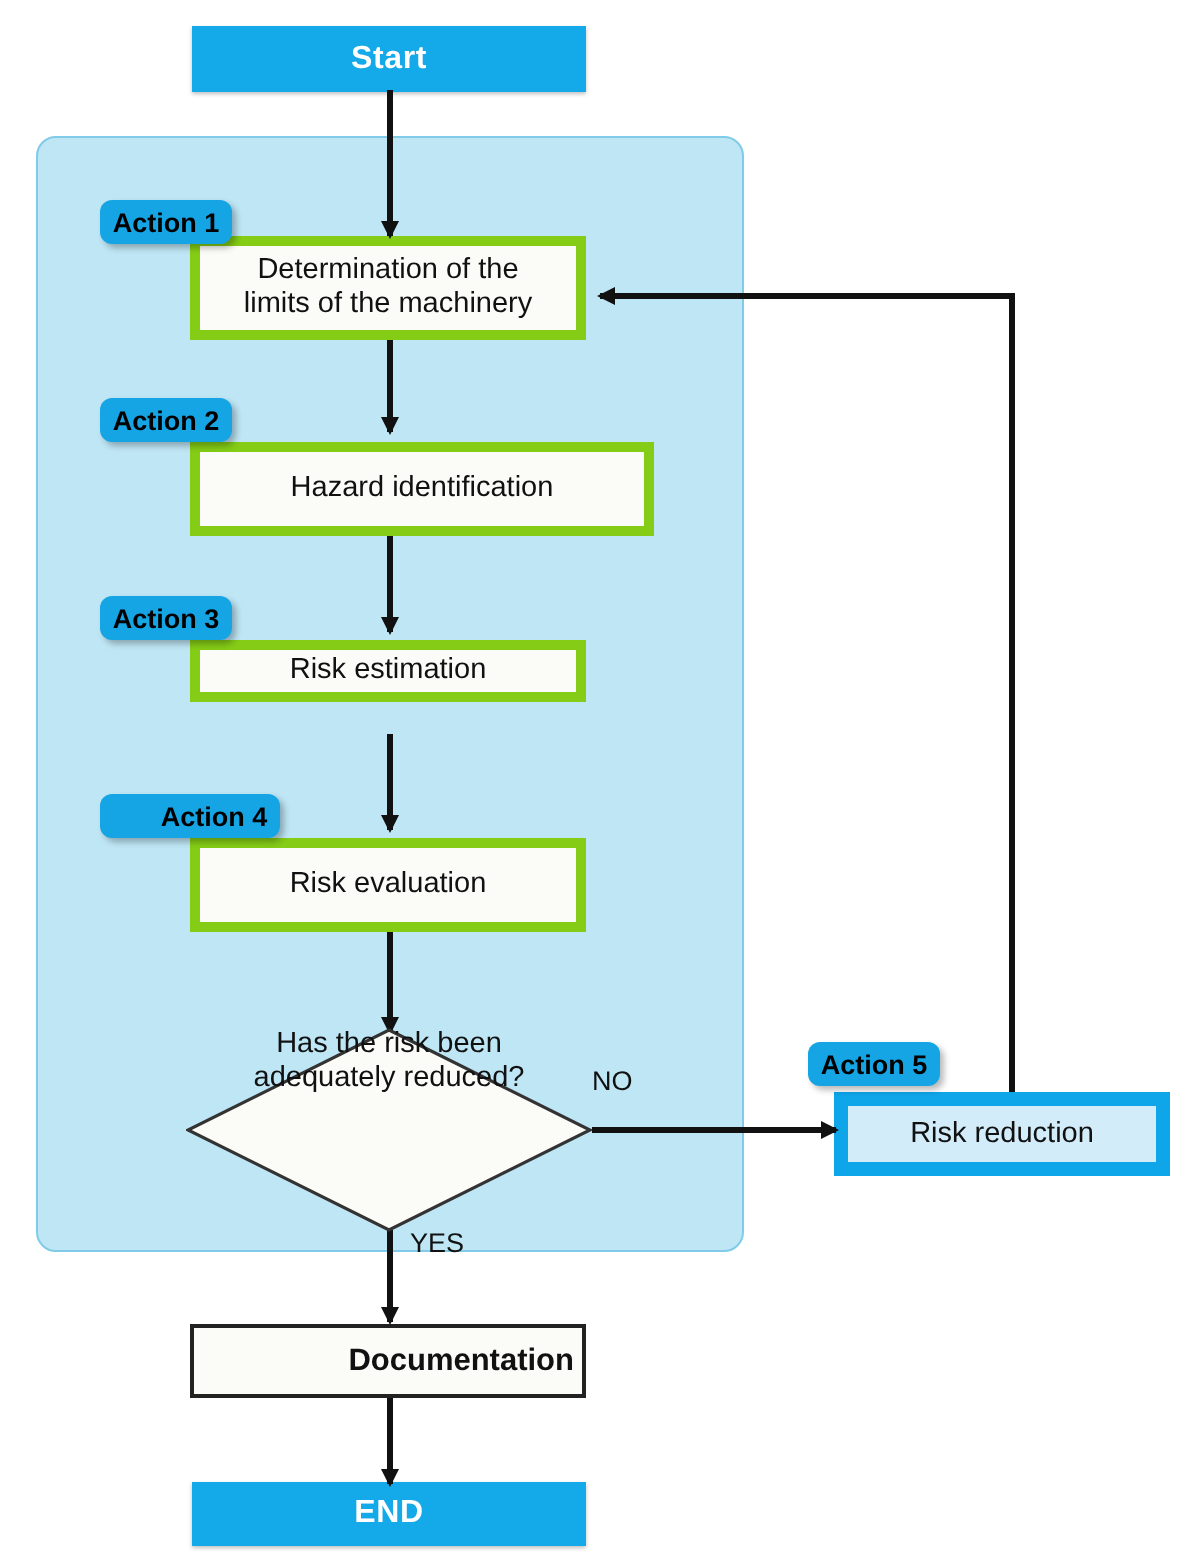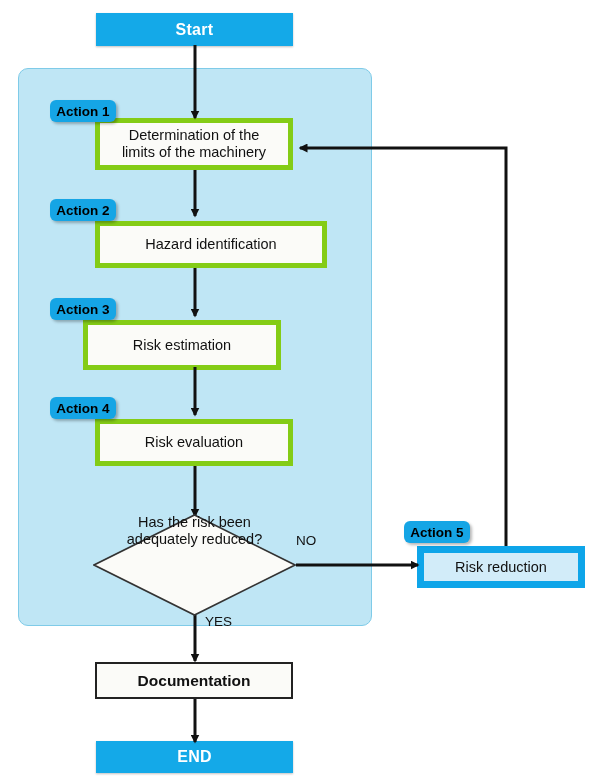--- a/index.html
+++ b/index.html
@@ -190,31 +190,31 @@
     <span>Action 1</span>
   </div>
 
   <div class="process" style="left:95px; top:221px; width:232px; height:47px;">
     <span>Hazard identification</span>
   </div>
   <div class="badge" style="left:50px; top:199px; width:66px; height:22px;">
     <span>Action 2</span>
   </div>
 
-  <div class="process" style="left:83px; top:320px; width:198px; height:50px;">
+  <div class="process" style="left:95px; top:320px; width:198px; height:31px;">
     <span>Risk estimation</span>
   </div>
   <div class="badge" style="left:50px; top:298px; width:66px; height:22px;">
     <span>Action 3</span>
   </div>
 
   <div class="process" style="left:95px; top:419px; width:198px; height:47px;">
     <span>Risk evaluation</span>
   </div>
-  <div class="badge" style="left:50px; top:397px; width:66px; height:22px;">
+  <div class="badge" style="left:50px; top:397px; width:66px; height:22px;padding-left:24px;">
     <span>Action 4</span>
   </div>
 
   <div class="diamond-wrap" style="left:93px; top:514px; width:203px; height:102px;">
     <svg width="203" height="102" viewBox="0 0 203 102" xmlns="http://www.w3.org/2000/svg">
       <polygon points="101.5,1 202,51 101.5,101 1,51" fill="#fbfbf8" stroke="#333333" stroke-width="1.6"></polygon>
     </svg>
     <div class="diamond-text">
       <span>Has the risk been</span>
       <span>adequately reduced?</span>
@@ -224,21 +224,21 @@
   <div class="edge-label" style="left:296px; top:533px;">NO</div>
   <div class="edge-label" style="left:205px; top:614px;">YES</div>
 
   <div class="process blue-fill" style="left:417px; top:546px; width:168px; height:42px;">
     <span>Risk reduction</span>
   </div>
   <div class="badge" style="left:404px; top:521px; width:66px; height:22px;">
     <span>Action 5</span>
   </div>
 
-  <div class="process bold" style="left:95px; top:662px; width:198px; height:37px;">
+  <div class="process bold" style="left:95px; top:662px; width:198px; height:37px;justify-content:flex-end;">
     <span>Documentation</span>
   </div>
 
   <div class="terminator" style="left:96px; top:741px; width:197px; height:32px;">
     <span>END</span>
   </div>
 
 </div>
 
 </body></html>

